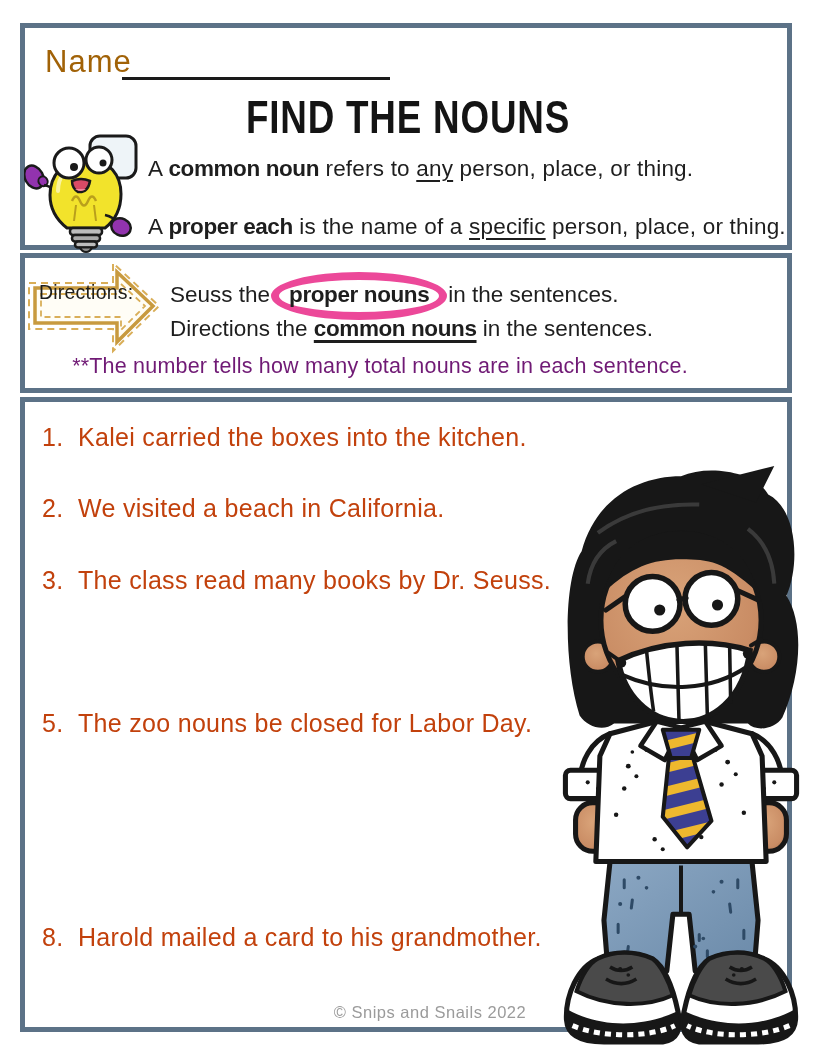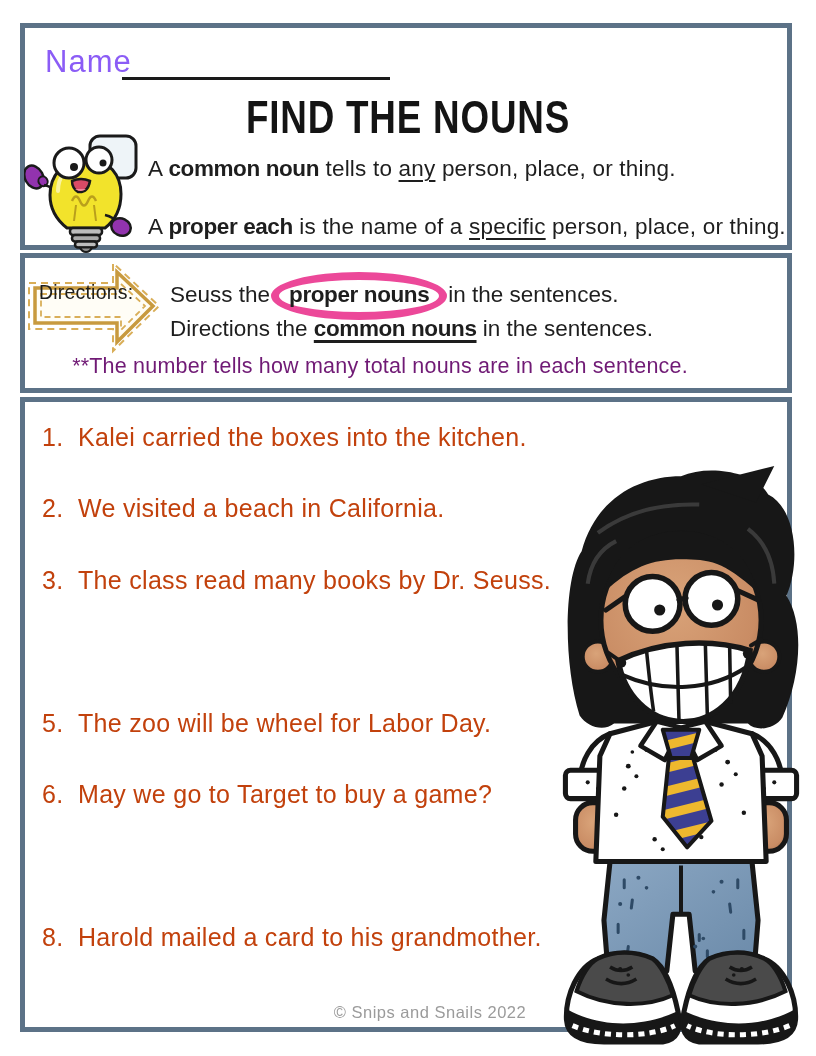--- a/index.html
+++ b/index.html
@@ -19,21 +19,21 @@
     width: 772px;
     border: 5px solid #5c7287;
     background: #ffffff;
   }
   .box1 { top: 23px;  height: 227px; }
   .box2 { top: 253px; height: 140px; }
   .box3 { top: 397px; height: 635px; }
 
   
   .name-row { position: absolute; left: 45px; top: 44px; }
-  .name-label { font-size: 31px; letter-spacing: 1px; color: #8b5cf6; }
+  .name-label { font-size: 31px; letter-spacing: 1px; color: #a16207; }
   .name-line {
     position: absolute; left: 122px; top: 50px;
     width: 268px; height: 30px;
     border-bottom: 3px solid #1a1a1a;
   }
   .title {
     position: absolute; left: 0; top: 90px; width: 816px;
     text-align: center;
     font-size: 46px; font-weight: 700; letter-spacing: 1px;
     color: #141414;
@@ -134,21 +134,21 @@
       <ellipse cx="97" cy="94" rx="10" ry="8.5" fill="#9233ae" stroke="#1a1a1a" stroke-width="2.5" transform="rotate(25 97 94)"></ellipse>
 
       <rect x="46" y="95" width="32" height="7" rx="3" fill="#bcbcbc" stroke="#1a1a1a" stroke-width="2.5"></rect>
       <rect x="48" y="102" width="28" height="6.5" rx="3" fill="#a9a9a9" stroke="#1a1a1a" stroke-width="2.5"></rect>
       <rect x="51" y="108.5" width="22" height="6" rx="3" fill="#bcbcbc" stroke="#1a1a1a" stroke-width="2.5"></rect>
       <path d="M 56 114.5 L 68 114.5 Q 66 119 62 119 Q 58 119 56 114.5 Z" fill="#8f8f8f" stroke="#1a1a1a" stroke-width="2"></path>
     </svg>
   </div>
 
   <div class="def-line def1">
-    <span>A </span><span class="bold-term">common noun</span><span> tells to </span><span class="u-word">any</span><span> person, place, or thing.</span>
+    <span>A </span><span class="bold-term">common noun</span><span> refers to </span><span class="u-word">any</span><span> person, place, or thing.</span>
   </div>
   <div class="def-line def2">
     <span>A </span><span class="bold-term">proper each</span><span> is the name of a </span><span class="u-word">specific</span><span> person, place, or thing.</span>
   </div>
 
   <div class="box box2"></div>
 
   <div class="arrow-wrap">
     <svg width="138" height="96" viewBox="0 0 138 96">
       <polygon points="4,24 88,24 88,4 134,47 88,92 88,70 4,70" fill="none" stroke="#d9ae58" stroke-width="2" stroke-dasharray="7 5"></polygon>
@@ -171,24 +171,21 @@
   <div class="sentence-row" style="top:423px">
     <span class="s-num">1.</span><span class="s-text">Kalei carried the boxes into the kitchen.</span>
   </div>
   <div class="sentence-row" style="top:494px">
     <span class="s-num">2.</span><span class="s-text">We visited a beach in California.</span>
   </div>
   <div class="sentence-row" style="top:566px">
     <span class="s-num">3.</span><span class="s-text">The class read many books by Dr. Seuss.</span>
   </div>
   <div class="sentence-row" style="top:709px">
-    <span class="s-num">5.</span><span class="s-text">The zoo will be wheel for Labor Day.</span>
-  </div>
-  <div class="sentence-row" style="top:780px">
-    <span class="s-num">6.</span><span class="s-text">May we go to Target to buy a game?</span>
+    <span class="s-num">5.</span><span class="s-text">The zoo nouns be closed for Labor Day.</span>
   </div>
   <div class="sentence-row" style="top:923px">
     <span class="s-num">8.</span><span class="s-text">Harold mailed a card to his grandmother.</span>
   </div>
 
   <div class="footer-credit">© Snips and Snails 2022</div>
 
   <div class="boy-wrap">
     <svg width="250" height="586" viewBox="0 0 244 578">
       <defs>

